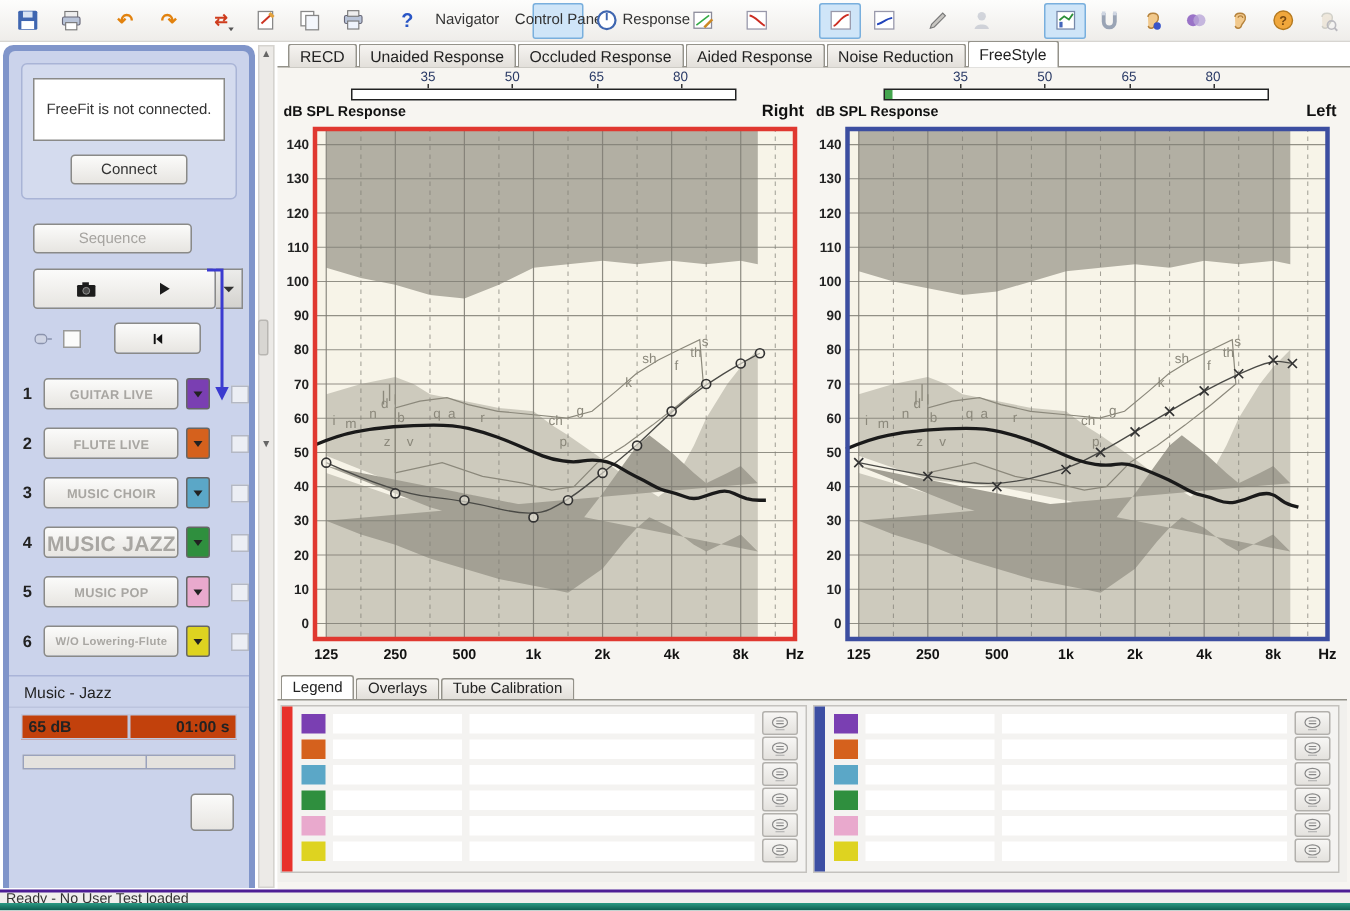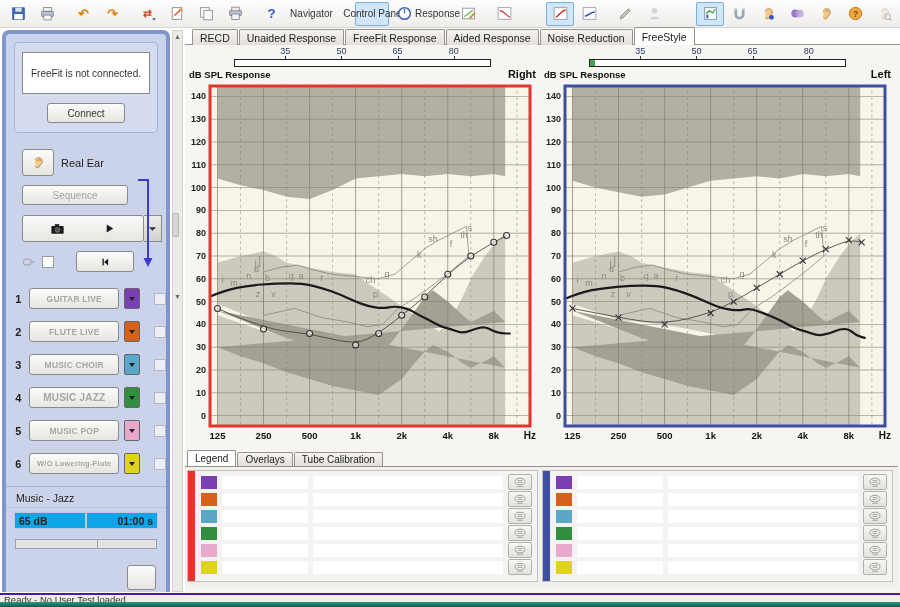--- a/index.html
+++ b/index.html
@@ -46,21 +46,21 @@
   .stim-num{width:13px;text-align:center;font-weight:bold;font-size:11px;color:#222;}
   .stim-btn{width:92px;height:19px;font-size:8.5px;font-weight:bold;color:#a8a6a2;letter-spacing:.2px;}
   .stim-dd{width:15px;height:19px;border:1px solid #666;border-radius:2px;display:flex;align-items:center;
     justify-content:center;}
   .stim-dd .tri{width:0;height:0;border-left:3.5px solid transparent;border-right:3.5px solid transparent;
     border-top:4.5px solid #222;}
   .stim-row .checkbox{margin-left:9px;}
   #music-box{margin-top:6px;border-top:1px solid #aab4d8;}
   #now-playing{font-weight:normal;font-size:10.5px;padding:5px 10px 3px 10px;border-bottom:1px solid #bcc4de;}
   #level-row{display:flex;justify-content:space-between;padding:4px 8px;}
-  .inset{border:1px solid #c0c7de;background:#0ea5e9;width:66px;height:15px;font-weight:bold;font-size:10.5px;
+  .inset{border:1px solid #c0c7de;background:#c2410c;width:66px;height:15px;font-weight:bold;font-size:10.5px;
     display:flex;align-items:center;padding:0 4px;box-sizing:content-box;}
   #duration-field{justify-content:flex-end;}
   #progress{margin:6px 9px 0 9px;height:8px;border:1px solid #9aa2bc;background:#e4e2de;display:flex;}
   #progress .seg1{width:58%;border-right:1px solid #9aa2bc;}
   #record-row{display:flex;align-items:center;justify-content:flex-end;gap:7px;margin:16px 10px 0 0;}
   #record-btn{width:27px;height:23px;}
   #seq-arrow{position:absolute;right:6px;top:0;pointer-events:none;}
   
   #scrollstrip{position:absolute;left:172px;top:30px;width:11px;height:562px;background:#eceae7;
     border:1px solid #d5d3cf;box-sizing:border-box;}
@@ -289,29 +289,20 @@
       </svg>
     </div>
   </div>
 
 <div id="sidebar">
   <div id="sidebar-inner">
     <div class="groupbox">
       <div id="freefit-msg">FreeFit is not connected.</div>
       <div class="btn" id="connect-btn">Connect</div>
     </div>
-    <div id="realear-row">
-      <span class="btn" id="realear-btn">
-        <svg width="17" height="17" viewBox="0 0 16 16">
-          <path d="M5 6 C5 3 11 2.5 11.5 6 C12 9 9.5 9.5 9 11.5 C8.6 13.3 5.5 13.6 5.2 11.5" fill="#f2c98c" stroke="#b5823c" stroke-width=".9"></path>
-          <path d="M7 6.5 C7 5 9.8 4.8 9.9 6.6" fill="none" stroke="#b5823c" stroke-width=".8"></path>
-          </svg>
-      </span>
-      <span>Real Ear</span>
-    </div>
     <div class="btn" id="sequence-btn">Sequence</div>
     <div id="play-row">
       <span class="btn" id="play-btn">
         <svg width="15" height="14" viewBox="0 0 16 16">
           <rect x="1" y="4.5" width="14" height="9" rx="1" fill="#1c1c1c"></rect>
           <rect x="5" y="2.5" width="5" height="2.5" fill="#1c1c1c"></rect>
           <circle cx="8" cy="9" r="2.6" fill="#4a4a4a" stroke="#9a9a9a" stroke-width=".7"></circle>
           </svg>
         <svg width="13" height="13" viewBox="0 0 16 16">
           <path d="M4.5 3 L12.5 8 4.5 13 Z" fill="#1c1c1c"></path>
@@ -356,21 +347,21 @@
         <div class="stim-row">
           <span class="stim-num">3</span>
           <span class="btn stim-btn" style="font-size:8.5px">MUSIC CHOIR</span>
           <span class="stim-dd" style="background:#5ba7c7">
             <span class="tri"></span>
           </span>
           <span class="checkbox dim"></span>
         </div>
         <div class="stim-row">
           <span class="stim-num">4</span>
-          <span class="btn stim-btn" style="font-size:10px">MUSIC JAZZ</span>
+          <span class="btn stim-btn" style="font-size:14px">MUSIC JAZZ</span>
           <span class="stim-dd" style="background:#2f8f3e">
             <span class="tri"></span>
           </span>
           <span class="checkbox dim"></span>
         </div>
         <div class="stim-row">
           <span class="stim-num">5</span>
           <span class="btn stim-btn" style="font-size:8.5px">MUSIC POP</span>
           <span class="stim-dd" style="background:#e9a9cd">
             <span class="tri"></span>
@@ -413,21 +404,21 @@
 <div id="scrollstrip">
   <div class="ss-arrow">▲</div>
   <div id="ss-grip"></div>
   <div class="ss-arrow" id="ss-down">▼</div>
 </div>
 
 <div id="content-bg"></div>
 <div id="tabstrip">
     <div class="tab">RECD</div>
     <div class="tab">Unaided Response</div>
-    <div class="tab">FreeFit Response</div>
+    <div class="tab">Occluded Response</div>
     <div class="tab">Aided Response</div>
     <div class="tab">Noise Reduction</div>
     <div class="tab active">FreeStyle</div>
   </div>
 <div id="charts-row">
     <div class="chart-panel"><div class="slider">
         <span class="num" style="left:28%">35</span>
         <span class="tick" style="left:28%"></span>
         <span class="num" style="left:44%">50</span>
         <span class="tick" style="left:44%"></span>

